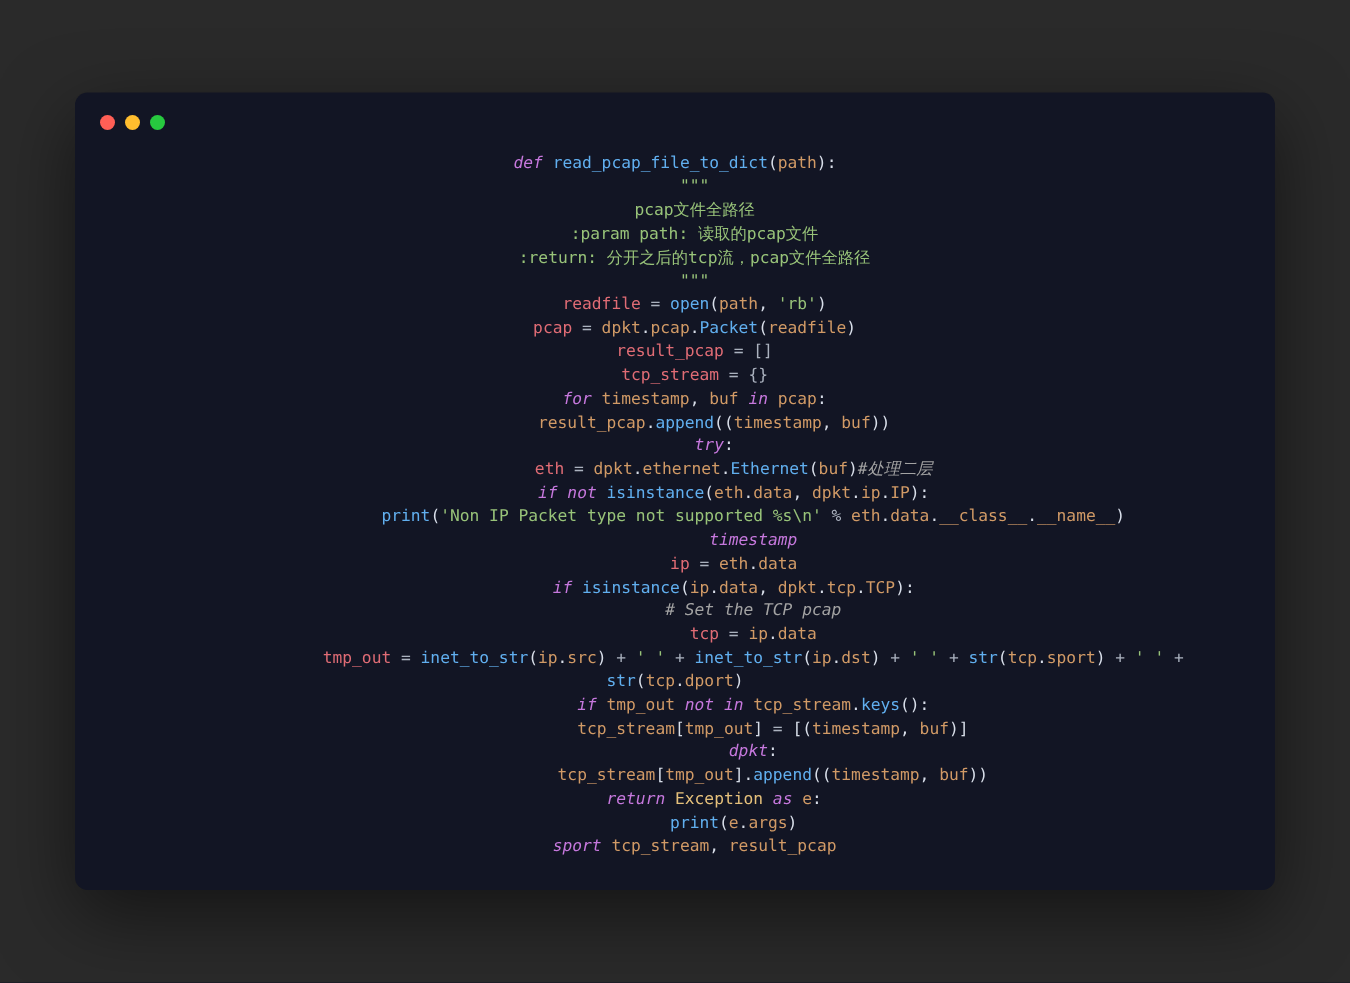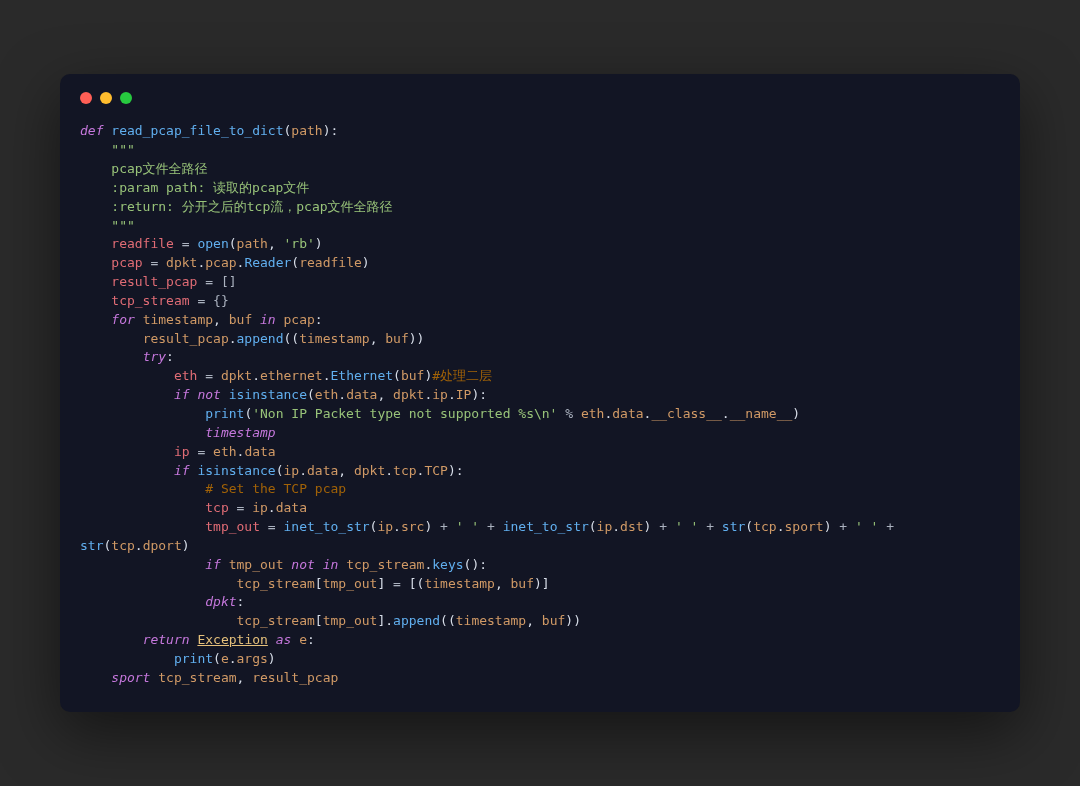--- a/index.html
+++ b/index.html
@@ -32,48 +32,49 @@
   .dot-red { background: #ff5f56; }
   .dot-yellow { background: #ffbd2e; }
   .dot-green { background: #27c93f; }
   pre.code {
     font-family: inherit;
     font-size: 13px;
     line-height: 1.45;
     color: #d8dee9;
     white-space: pre-wrap;
     word-break: break-word;
+    text-align: center;
   }
   .kw { color: #c678dd; font-style: italic; }
   .fn { color: #61afef; }
   .param { color: #d19a66; }
   .str { color: #98c379; }
   .op { color: #abb2bf; }
   .punc { color: #abb2bf; }
-  .cmt { color: #a16207; }
-  .builtin { color: #e5c07b; text-decoration: underline; }
+  .cmt { color: #a3a3a3; font-style: italic; }
+  .builtin { color: #e5c07b; }
   .attr { color: #e06c75; }
 </style>
 </head>
 <body>
 
 <div class="window">
   <div class="titlebar">
     <div class="dot dot-red"></div>
     <div class="dot dot-yellow"></div>
     <div class="dot dot-green"></div>
   </div>
 <pre class="code"><span class="kw">def</span> <span class="fn">read_pcap_file_to_dict</span>(<span class="param">path</span>):
     <span class="str">"""</span>
     <span class="str">pcap文件全路径</span>
     <span class="str">:param path: 读取的pcap文件</span>
     <span class="str">:return: 分开之后的tcp流，pcap文件全路径</span>
     <span class="str">"""</span>
     <span class="attr">readfile</span><span class="op"> = </span><span class="fn">open</span>(<span class="param">path</span>, <span class="str">'rb'</span>)
-    <span class="attr">pcap</span><span class="op"> = </span><span class="param">dpkt</span>.<span class="param">pcap</span>.<span class="fn">Reader</span>(<span class="param">readfile</span>)
+    <span class="attr">pcap</span><span class="op"> = </span><span class="param">dpkt</span>.<span class="param">pcap</span>.<span class="fn">Packet</span>(<span class="param">readfile</span>)
     <span class="attr">result_pcap</span><span class="op"> = </span><span class="punc">[]</span>
     <span class="attr">tcp_stream</span><span class="op"> = </span><span class="punc">{}</span>
     <span class="kw">for</span> <span class="param">timestamp</span>, <span class="param">buf</span> <span class="kw">in</span> <span class="param">pcap</span>:
         <span class="param">result_pcap</span>.<span class="fn">append</span>((<span class="param">timestamp</span>, <span class="param">buf</span>))
         <span class="kw">try</span>:
             <span class="attr">eth</span><span class="op"> = </span><span class="param">dpkt</span>.<span class="param">ethernet</span>.<span class="fn">Ethernet</span>(<span class="param">buf</span>)<span class="cmt">#处理二层</span>
             <span class="kw">if</span> <span class="kw">not</span> <span class="fn">isinstance</span>(<span class="param">eth</span>.<span class="param">data</span>, <span class="param">dpkt</span>.<span class="param">ip</span>.<span class="param">IP</span>):
                 <span class="fn">print</span>(<span class="str">'Non IP Packet type not supported %s\n'</span><span class="op"> % </span><span class="param">eth</span>.<span class="param">data</span>.<span class="param">__class__</span>.<span class="param">__name__</span>)
                 <span class="kw">timestamp</span>
             <span class="attr">ip</span><span class="op"> = </span><span class="param">eth</span>.<span class="param">data</span>

